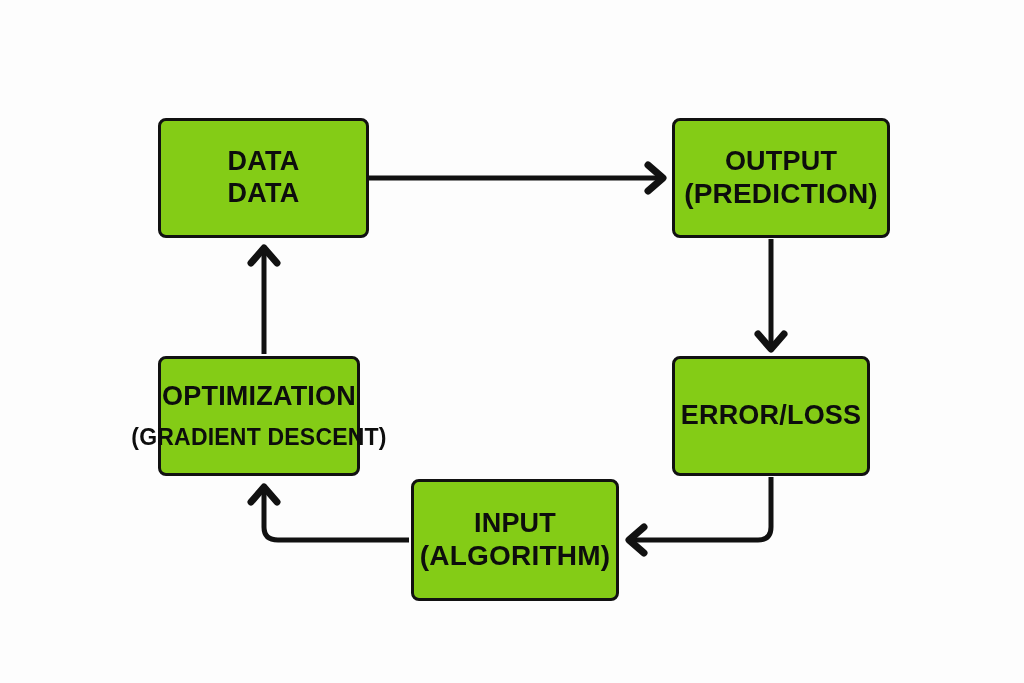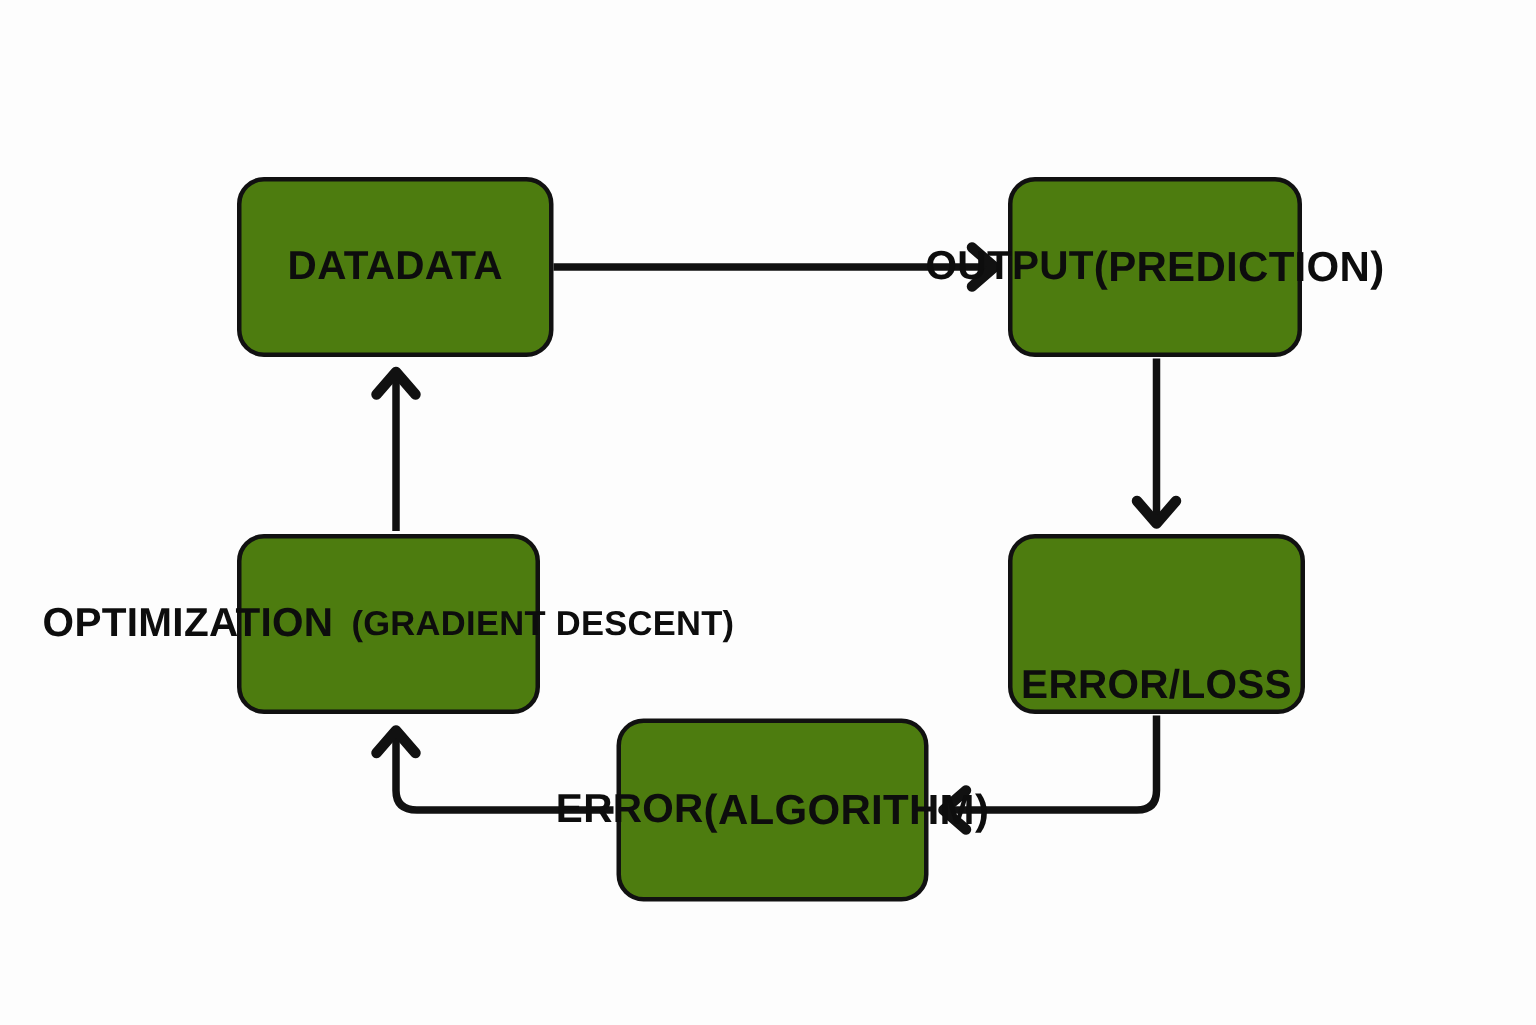--- a/index.html
+++ b/index.html
@@ -23,46 +23,46 @@
   #connector-layer {
     position: absolute;
     left: 0;
     top: 0;
     width: 1024px;
     height: 683px;
   }
   .node {
     position: absolute;
     box-sizing: border-box;
-    background: #4d7c0f;
+    background: #84cc16;
     border: 3.5px solid #111111;
-    border-radius: 18px;
+    border-radius: 8px;
     display: flex;
-    flex-direction: row;
+    flex-direction: column;
     align-items: center;
     justify-content: center;
     text-align: center;
     z-index: 2;
     line-height: 1.18;
   }
   .node-line {
     display: block;
     color: #0d0d0d;
     font-weight: bold;
     letter-spacing: 0.2px;
     white-space: nowrap;
   }
   .line-primary { font-size: 27px; }
   .line-secondary-lg { font-size: 28px; }
   .line-secondary-sm { font-size: 23px; }
 
   
   #node-data-input        { left: 158px; top: 118px; width: 211px; height: 120px; }
-  #node-output            { left: 672px; top: 118px; width: 196px; height: 120px; }
-  #node-error-loss        { left: 672px; top: 356px; width: 198px; height: 120px; align-items: flex-end; }
+  #node-output            { left: 672px; top: 118px; width: 218px; height: 120px; }
+  #node-error-loss        { left: 672px; top: 356px; width: 198px; height: 120px; }
   #node-optimization      { left: 158px; top: 356px; width: 202px; height: 120px; gap: 12px; }
   #node-model             { left: 411px; top: 479px; width: 208px; height: 122px; }
 </style>
 </head>
 <body>
 
 <div id="diagram-canvas">
 
   <svg id="connector-layer" viewBox="0 0 1024 683" width="1024" height="683" aria-hidden="true">
     <g fill="none" stroke="#111111" stroke-width="5" stroke-linecap="butt" stroke-linejoin="round">
@@ -103,21 +103,21 @@
   <div class="node" id="node-output">
     <span class="node-line line-primary">OUTPUT</span>
     <span class="node-line line-secondary-lg">(PREDICTION)</span>
   </div>
 
   <div class="node" id="node-error-loss">
     <span class="node-line line-primary">ERROR/LOSS</span>
   </div>
 
   <div class="node" id="node-model">
-    <span class="node-line line-primary">ERROR</span>
+    <span class="node-line line-primary">INPUT</span>
     <span class="node-line line-secondary-lg">(ALGORITHM)</span>
   </div>
 
   <div class="node" id="node-optimization">
     <span class="node-line line-primary">OPTIMIZATION</span>
     <span class="node-line line-secondary-sm">(GRADIENT DESCENT)</span>
   </div>
 
 </div>
 

